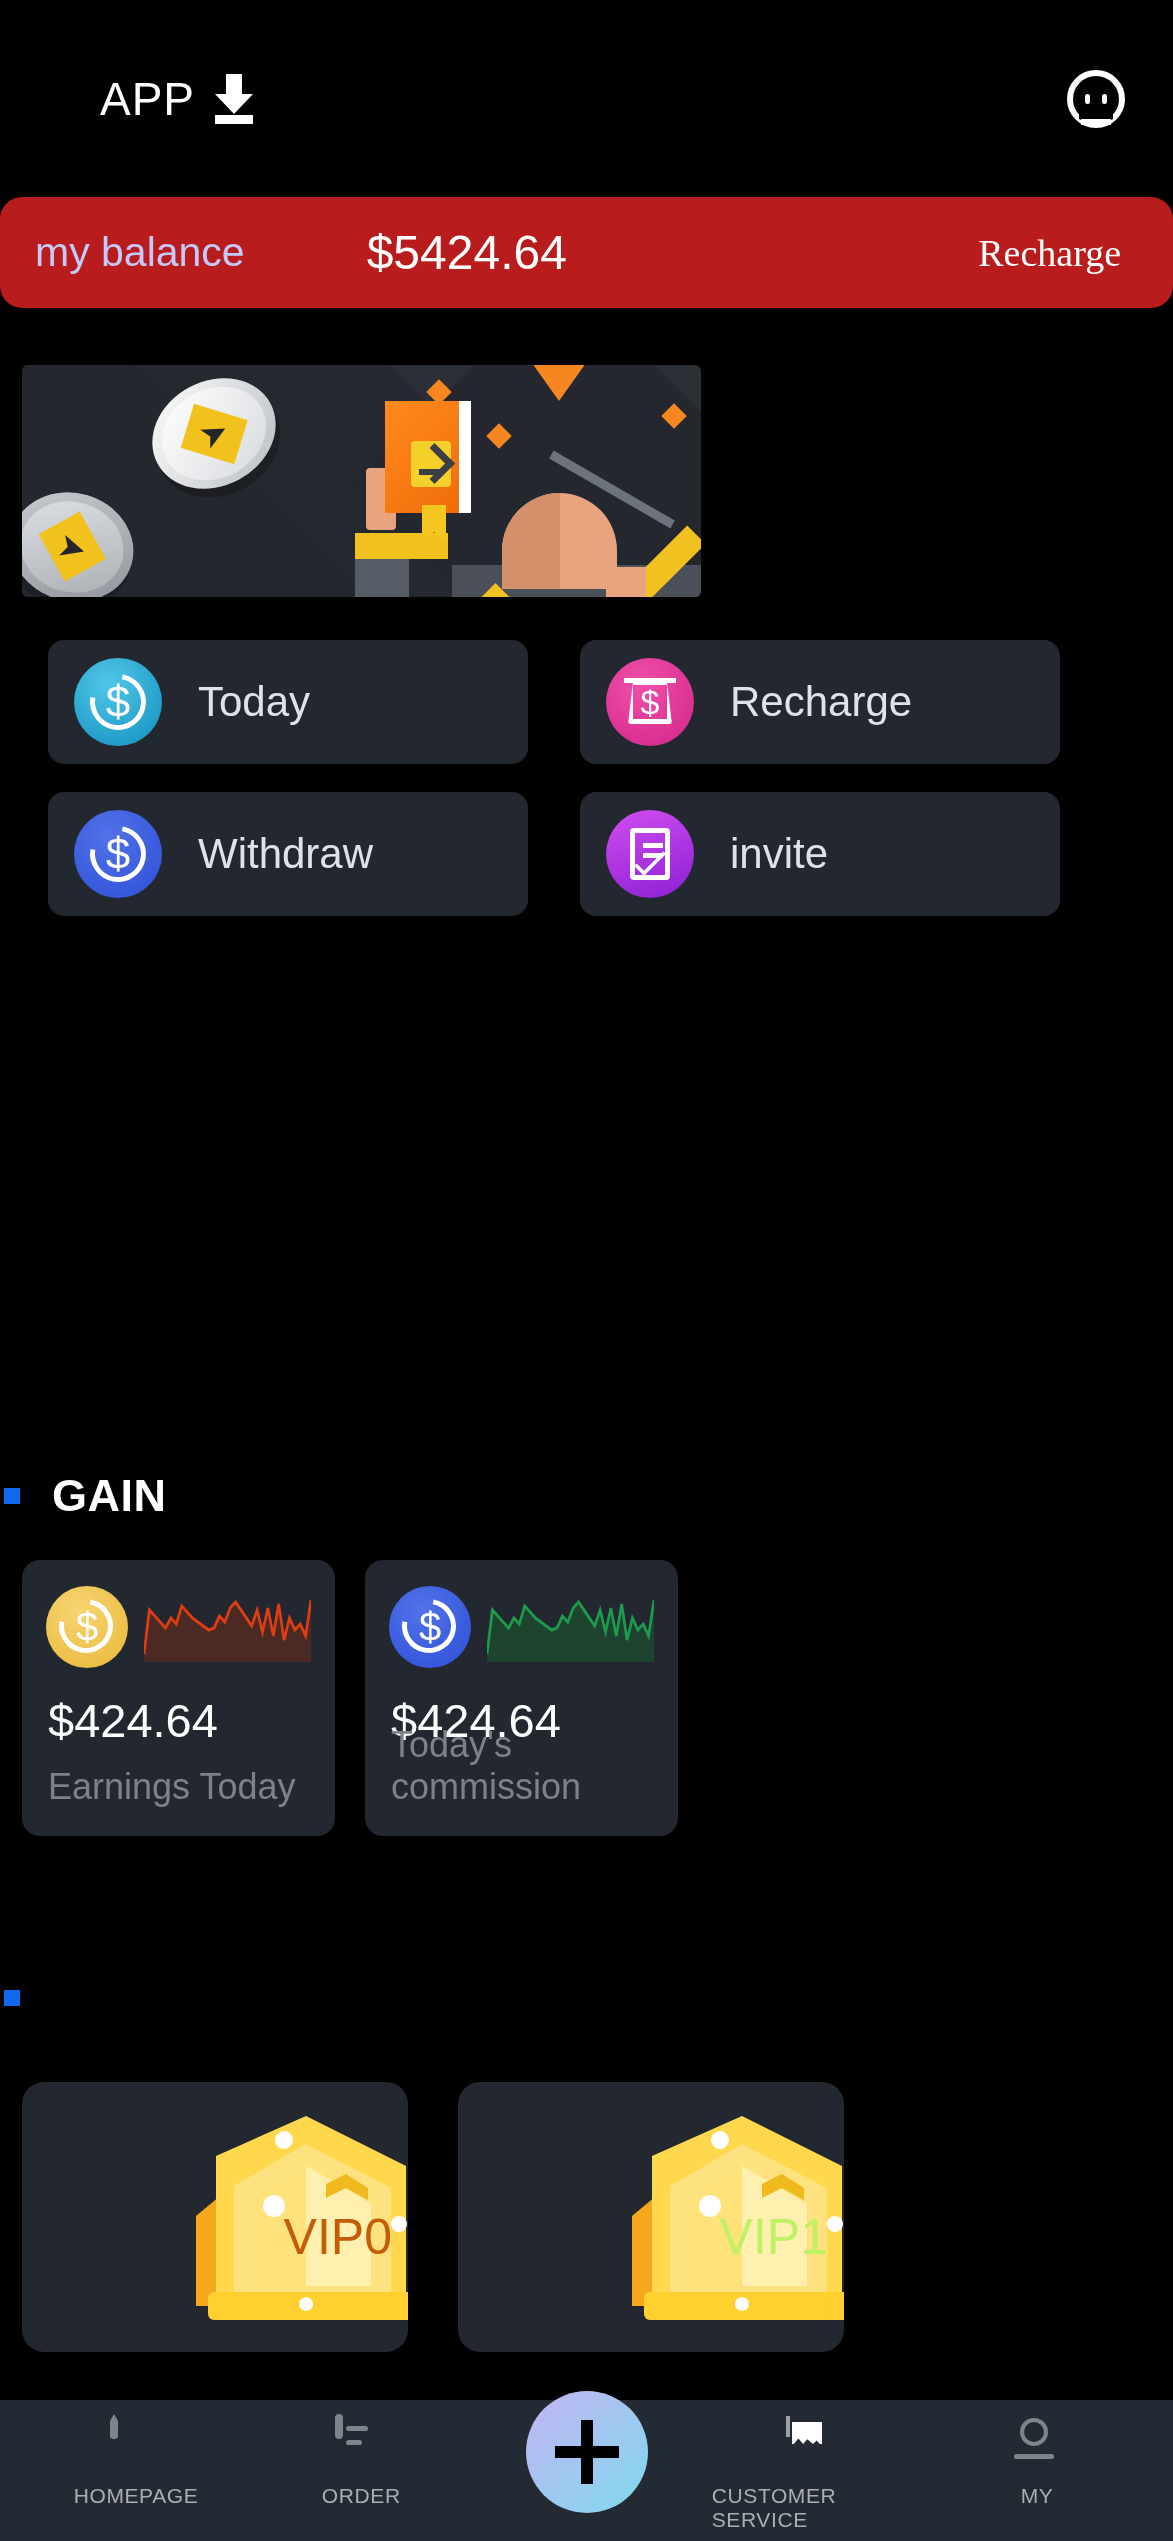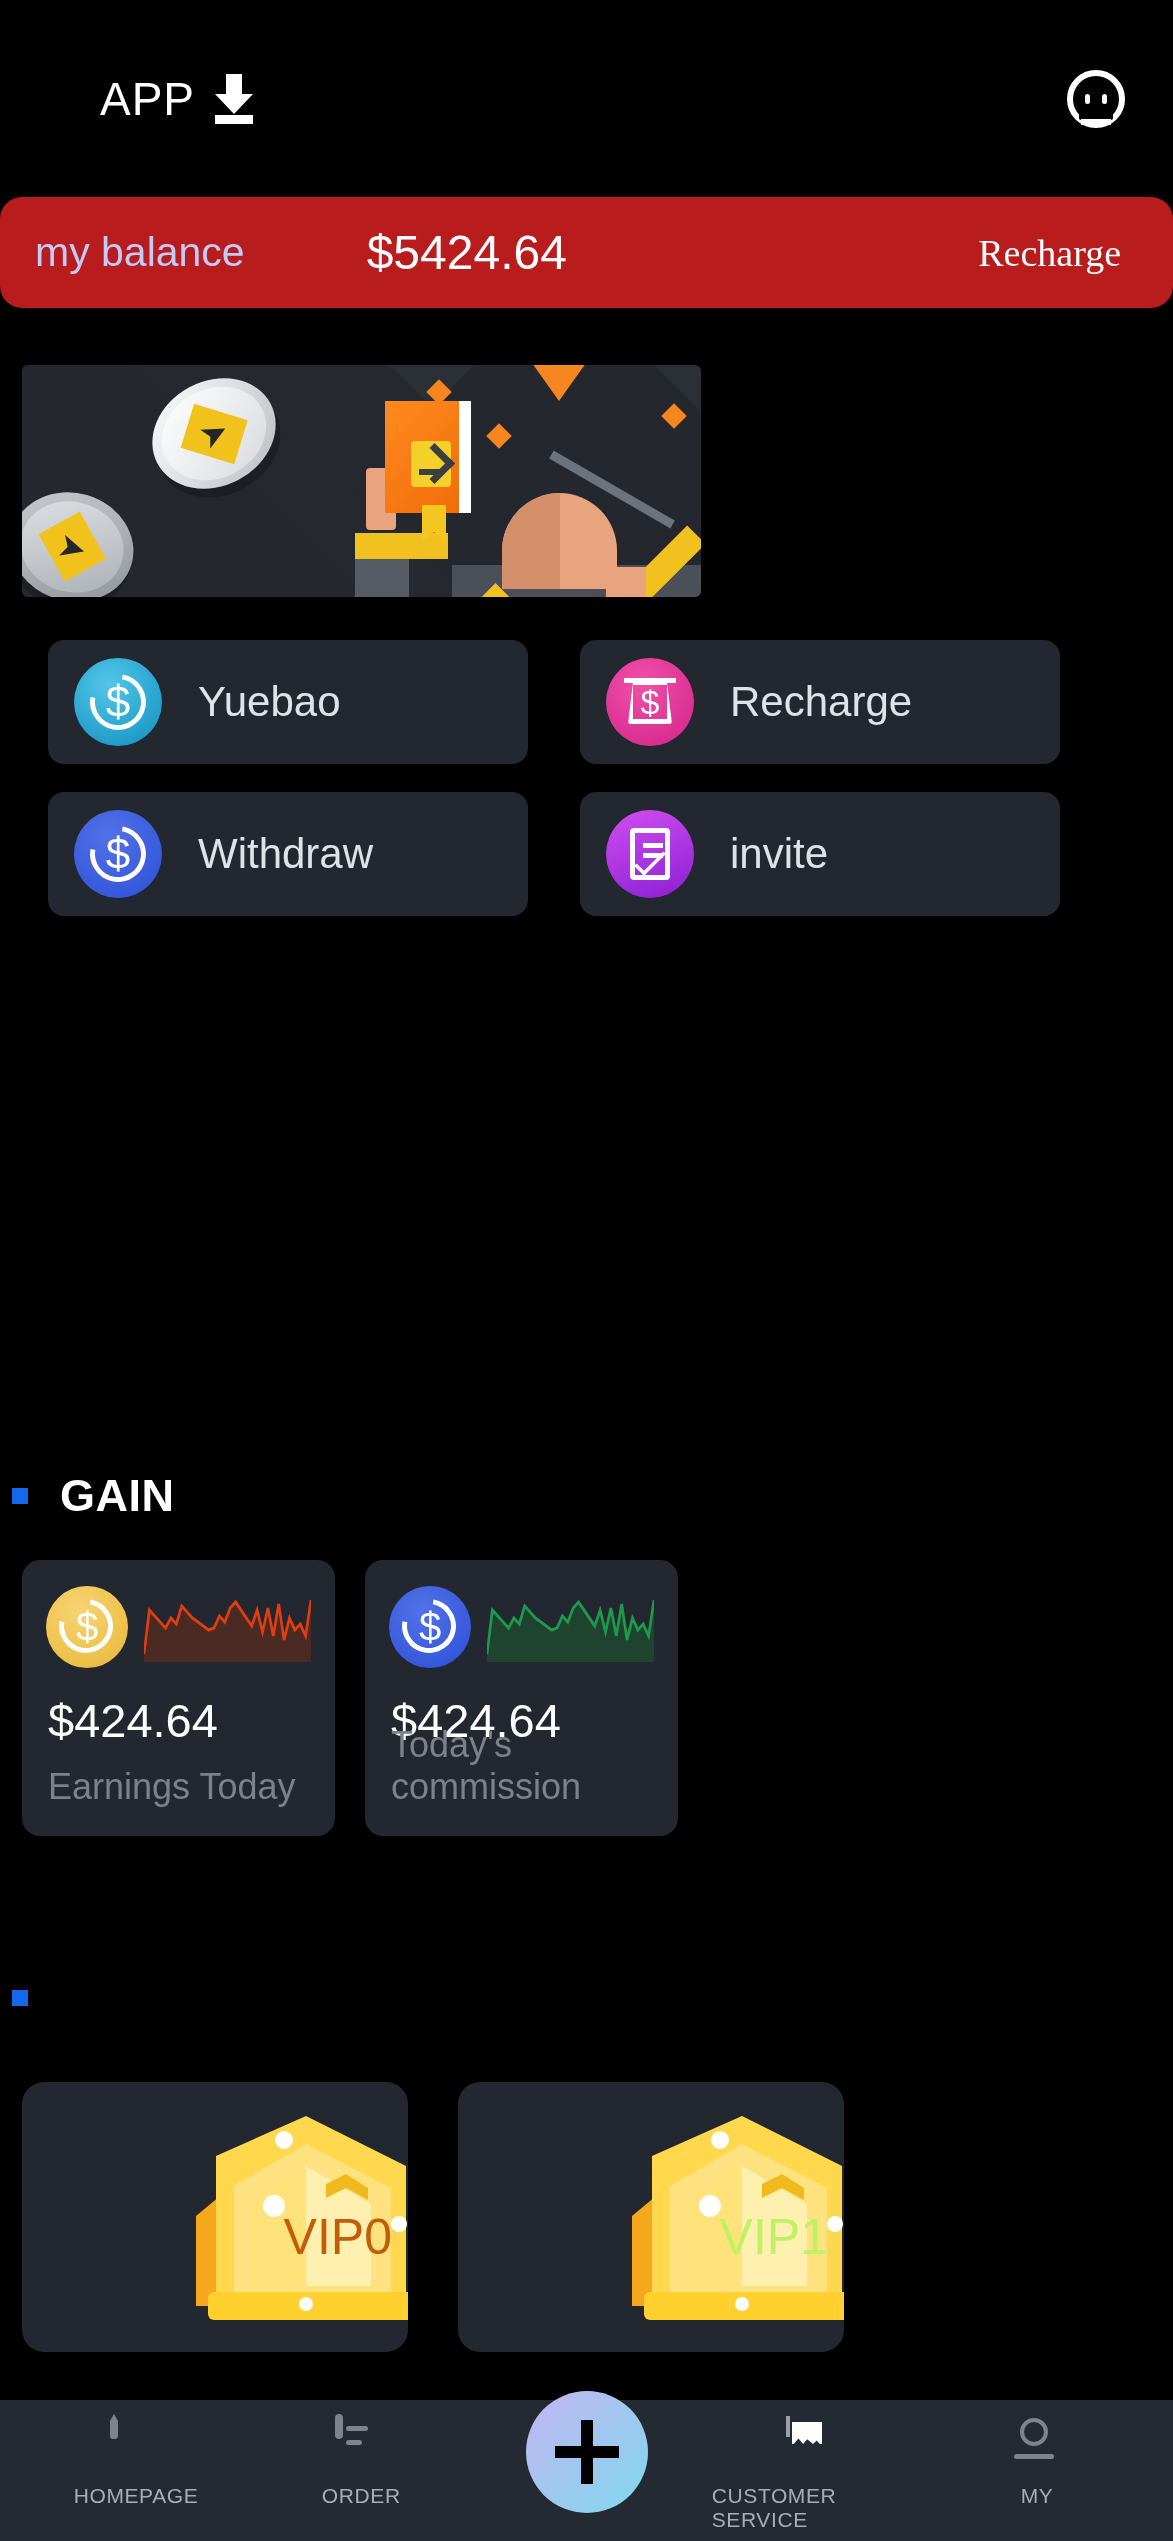--- a/index.html
+++ b/index.html
@@ -190,21 +190,21 @@
   .denv .l1, .denv .l2 { position:absolute; left:8px; height:5px; background:#fff; }
   .denv .l1 { top:10px; width:20px; }
   .denv .l2 { top:20px; width:20px; }
   .denv-flap {
     position:absolute; left:22px; top:40px; width:44px; height:20px;
     border-left:5px solid #fff; border-bottom:5px solid #fff;
     transform:rotate(-45deg) scale(.7);
   }
 
   
-  .sec-head { display:flex; align-items:center; padding-left:12px; }
+  .sec-head { display:flex; align-items:center; padding-left:4px; }
   .sec-sq { width:16px; height:16px; background:#1368ee; margin-right:32px; }
   .sec-title { color:#ffffff; font-size:45px; font-weight:bold; letter-spacing:.5px; }
 
   .gain-head { position:absolute; top:1470px; left:0; }
   .gain-row { position:absolute; top:1560px; left:0; width:1173px; display:flex; gap:30px; padding:0 22px; }
   .gain-card { width:313px; height:276px; background:#222730; border-radius:18px; padding:26px 24px; position:relative; }
   .gain-top { display:flex; align-items:center; }
   .gain-ic { width:82px; height:82px; border-radius:50%; position:relative; flex:0 0 auto; }
   .ic-gold { background:radial-gradient(circle at 40% 30%,#f7d472,#e8b736); }
   .ic-blue2 { background:radial-gradient(circle at 40% 30%,#5272e8,#2c4fd6); }
@@ -342,21 +342,21 @@
     <div class="bn-sq-pk"></div>
   </div>
 
   <div class="actions">
     <div class="act-row">
       <div class="act-btn">
         <span class="act-ic ic-yuebao">
           <span class="dring"></span>
             <span class="dsym">$</span>
         </span>
-        <span class="act-lbl">Yuebao</span>
+        <span class="act-lbl">Today</span>
       </div>
       <div class="act-btn">
         <span class="act-ic ic-recharge">
           <span class="dbag"></span>
             <span class="dbag-top"></span>
             <span class="dsym" style="font-size:34px;">$</span>
         </span>
         <span class="act-lbl">Recharge</span>
       </div>
     </div>

